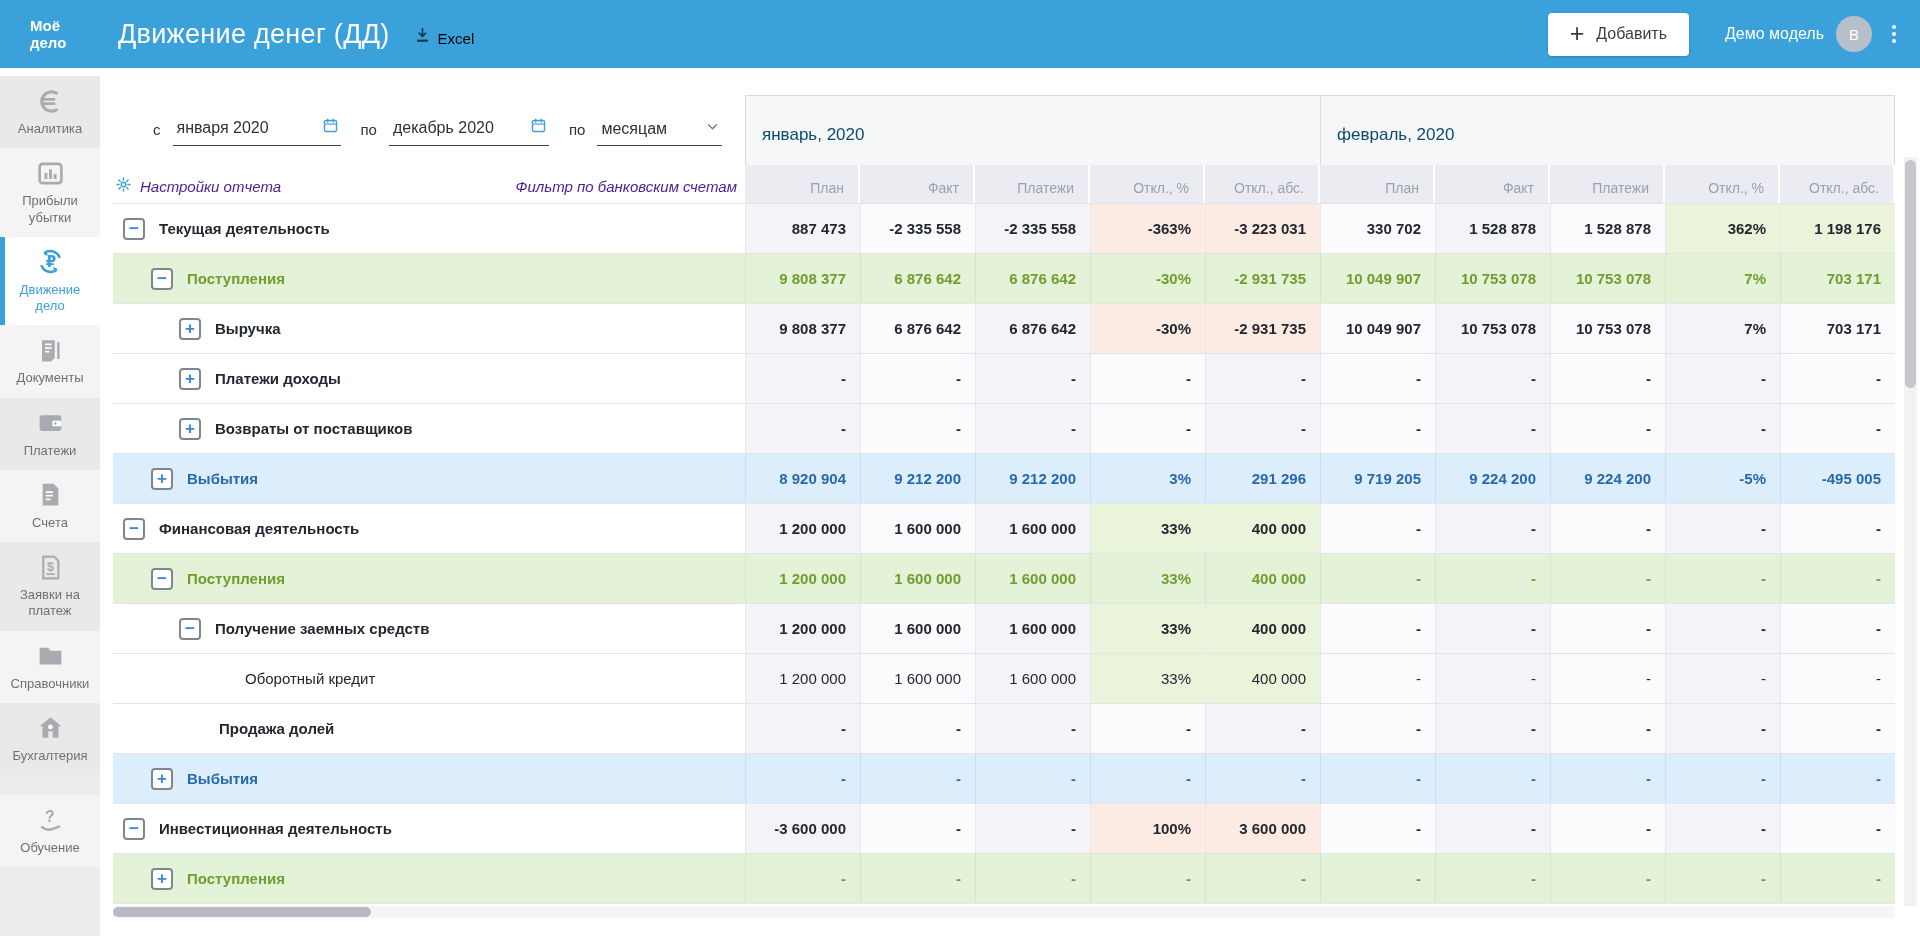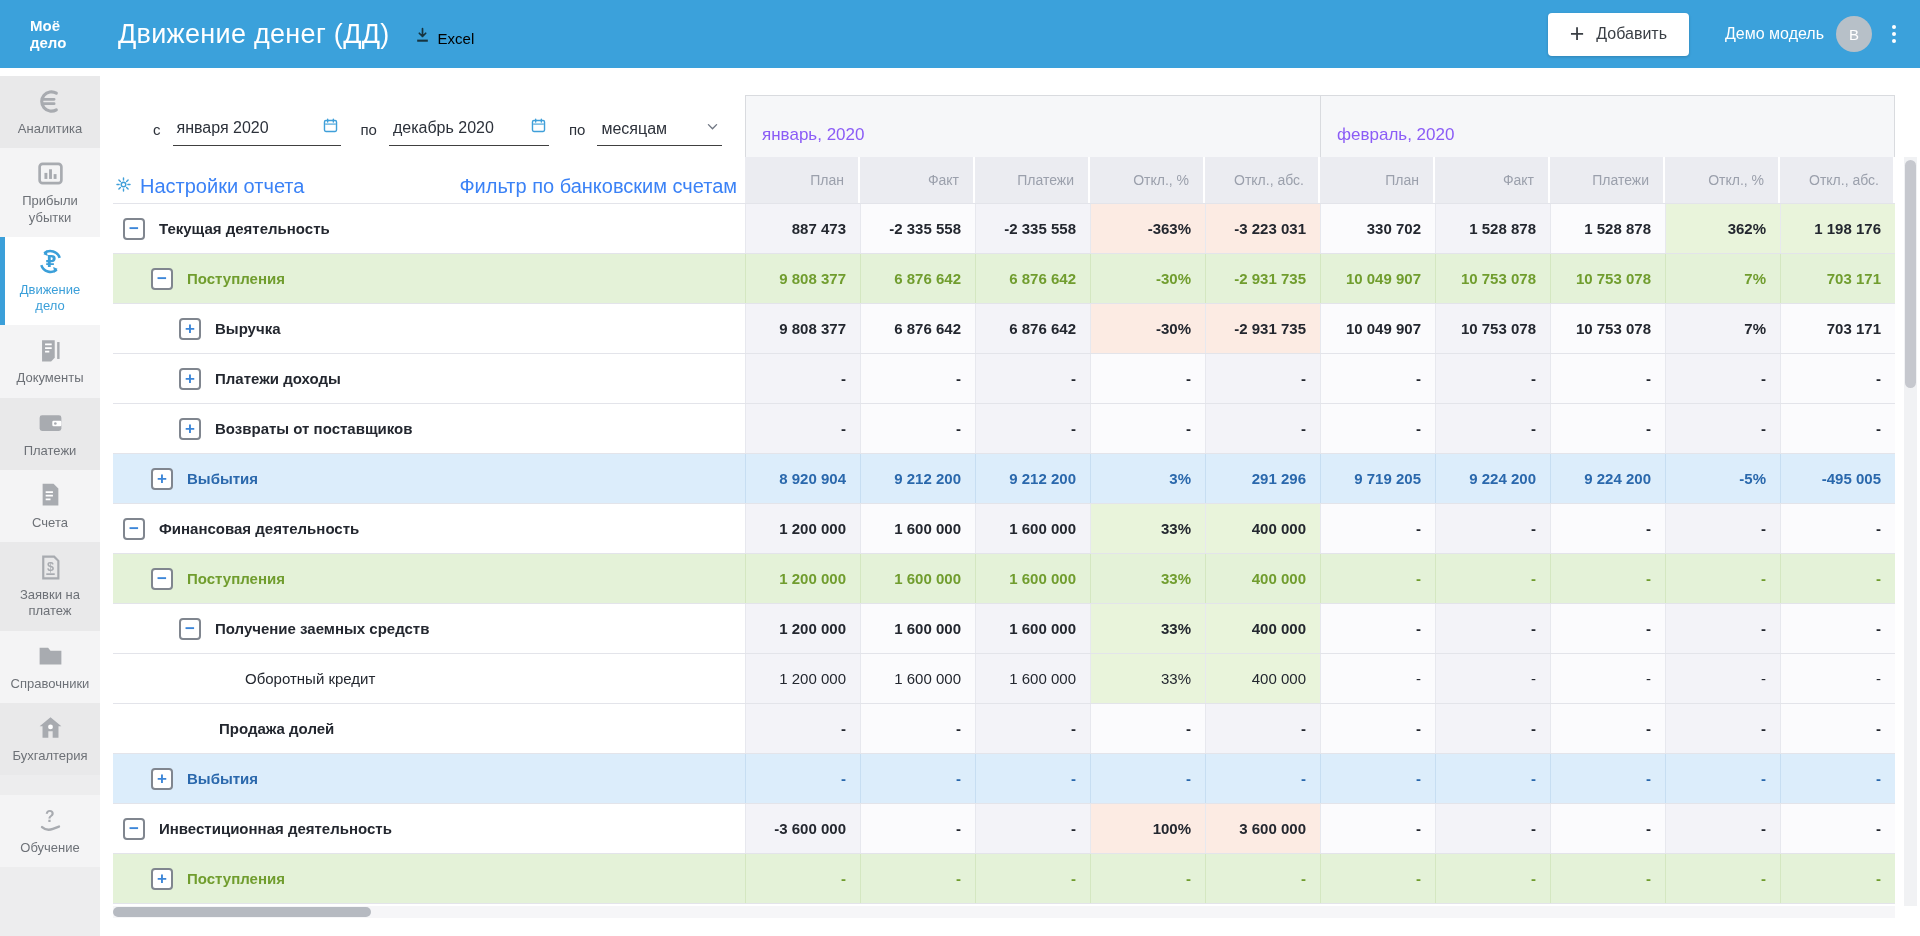--- a/index.html
+++ b/index.html
@@ -53,31 +53,31 @@
     display:flex; align-items:flex-end; font-size:16px; color:#2c313a; }
   .flabel { margin:0 12px 8px 0; font-size:15px; color:#2c313a; }
   .field { display:flex; align-items:center; justify-content:space-between;
     border-bottom:1px solid #404040; padding:0 2px 7px 4px; cursor:pointer; }
   .field.f1 { width:168px; margin-right:20px; }
   .field.f2 { width:160px; margin-right:20px; }
   .field.f3 { width:125px; }
 
   .report-controls { position:absolute; left:13px; top:100px; width:632px; height:36px;
     display:flex; align-items:center; justify-content:space-between;
-    padding:0 8px 0 2px; color:#3b82f6; font-size:20px; }
+    padding:0 8px 0 2px; color:#4c1d95; font-size:15px;font-style:italic; }
   .settings { display:flex; align-items:center; gap:8px; cursor:pointer; }
   .bankfilter { cursor:pointer; }
 
   .months { position:absolute; left:645px; top:27px; display:flex; }
   .month-box { width:575px; height:80px; background:#f6f7f9; border:1px solid #d9dbdf;
-    border-right:none; color:#8b5cf6; font-size:17px; display:flex; align-items:center;
+    border-right:none; color:#0c4a6e; font-size:17px; display:flex; align-items:center;
     padding-left:16px; }
   .month-box:last-child { border-right:1px solid #d9dbdf; }
 
-  .colheads { position:absolute; left:645px; top:89px; display:flex; height:46px; }
+  .colheads { position:absolute; left:645px; top:97px; display:flex; height:46px; }
   .colhead { width:115px; background:#ebecf1; border-right:2px solid #fff;
     color:#9ba0ac; font-size:14px; display:flex; align-items:center;
     justify-content:flex-end; padding-right:14px; }
 
   .tbody { position:absolute; left:13px; top:135px; border-top:1px solid #e3e4ea; }
   .trow { display:flex; height:50px; border-bottom:1px solid #e3e4ea; background:#fff; }
   .label-cell { width:632px; display:flex; align-items:center; font-size:15px; color:#23272f; }
   .rowlabel { margin-left:14px; font-weight:700; white-space:nowrap; }
   .expand { width:22px; height:22px; flex:none; border:2px solid #80868f; border-radius:4px;
     background:#fff; color:#3c86d8; font-size:17px; font-weight:700; line-height:1;

